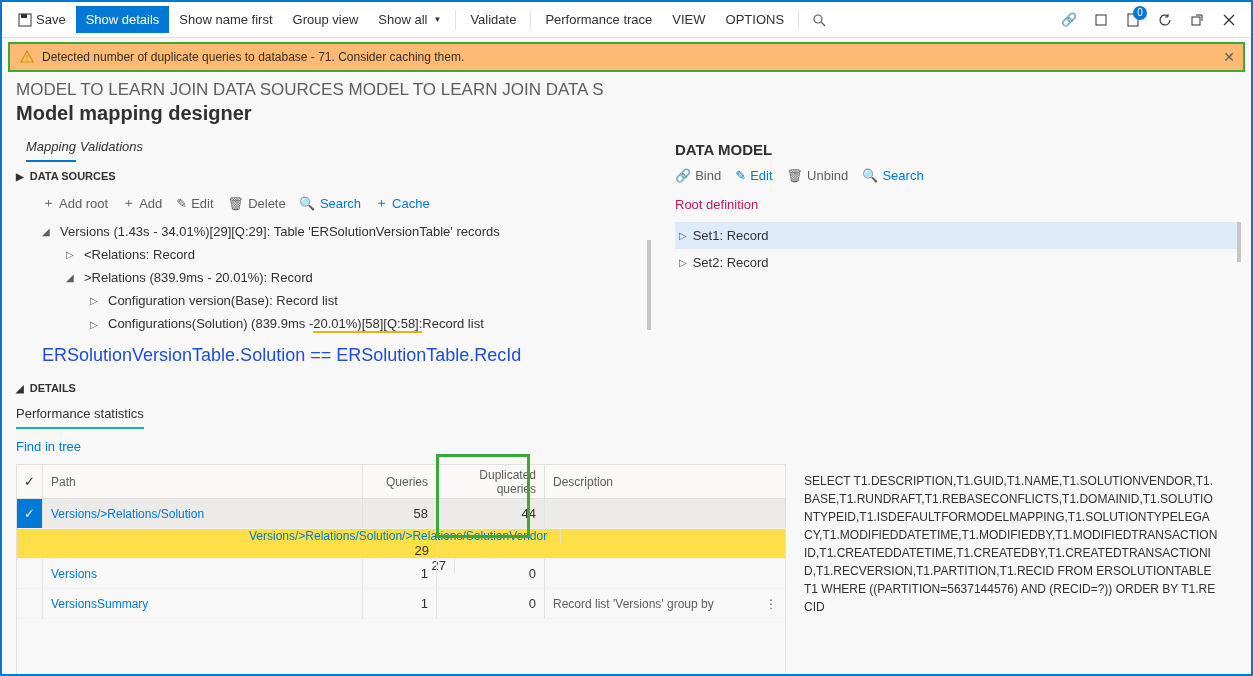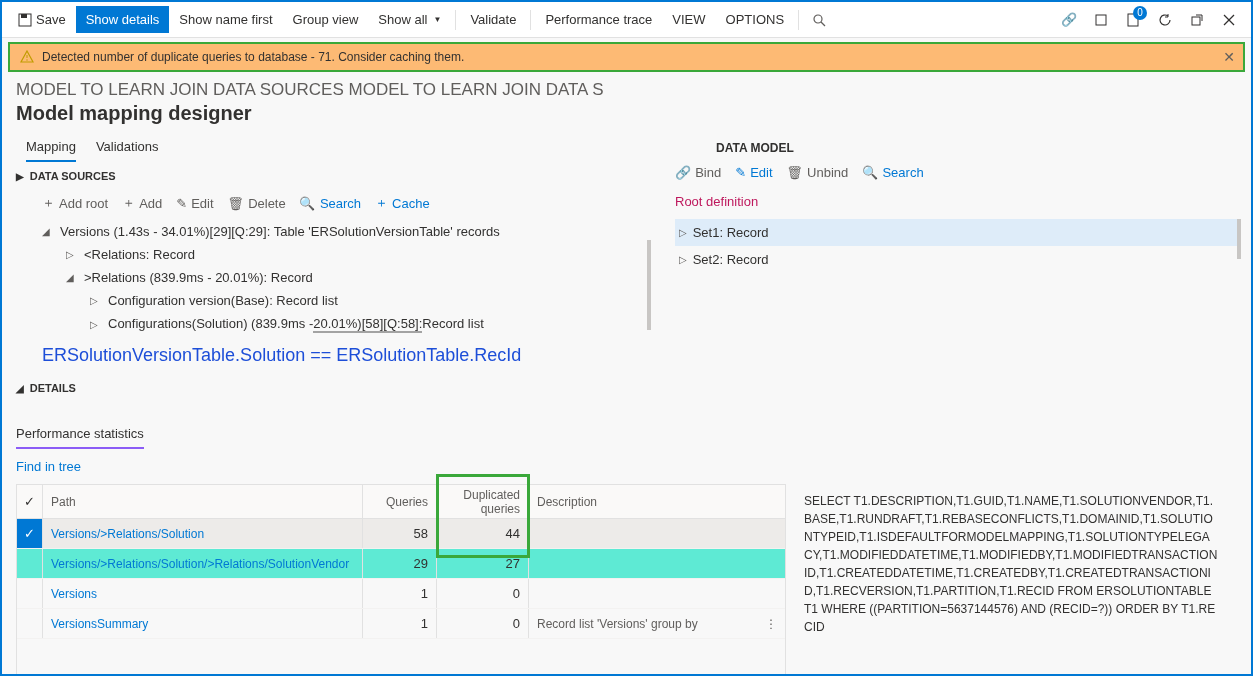--- a/index.html
+++ b/index.html
@@ -8,58 +8,58 @@
 .tb-btn { padding: 6px 10px; cursor: pointer; display: flex; align-items: center; gap: 4px; }
 .tb-btn.active { background: #0078d4; color: #fff; }
 .tb-sep { width: 1px; height: 20px; background: #e1e1e1; margin: 0 4px; }
 .tb-spacer { flex: 1; }
 .tb-icon-btn { width: 32px; height: 32px; display: flex; align-items: center; justify-content: center; cursor: pointer; position: relative; }
 .badge { position: absolute; top: 2px; right: 2px; background: #0078d4; color: #fff; border-radius: 8px; min-width: 14px; height: 14px; font-size: 10px; display: flex; align-items: center; justify-content: center; }
 .warn-bar { background: #fdba74; border: 2px solid #3aa83a; margin: 4px 6px 0 6px; padding: 6px 10px; display: flex; align-items: center; gap: 8px; font-size: 12px; position: relative; }
 .warn-bar .close-x { position: absolute; right: 8px; font-size: 14px; cursor: pointer; color: #605e5c; }
 .breadcrumb { padding: 8px 14px 0 14px; font-size: 17px; color: #605e5c; text-transform: uppercase; }
 .page-title { padding: 2px 14px 8px 14px; font-size: 20px; font-weight: 600; }
-.tabs-row { display: flex; gap: 20px; padding: 0 14px; border-bottom: 0; }
+.tabs-row { display: flex; gap: 4px; padding: 0 14px; border-bottom: 0; font-style: italic; }
 .tab { padding: 6px 0; cursor: pointer; color: #323130; }
 .tab.active { border-bottom: 2px solid #0078d4; color: #323130; font-weight: 400; }
 .layout { display: flex; gap: 20px; padding: 0 10px; }
 .left-col { flex: 1; min-width: 0; }
 .right-col { width: 570px; }
 .sec-header { display: flex; align-items: center; gap: 6px; font-size: 11px; font-weight: 600; padding: 8px 4px; text-transform: uppercase; color: #323130; }
 .sec-header .caret { font-size: 10px; }
 .ds-toolbar { display: flex; gap: 14px; padding: 4px 8px 8px 30px; color: #605e5c; font-size: 13px; }
 .ds-toolbar .act { display: flex; align-items: center; gap: 4px; cursor: pointer; }
 .ds-toolbar .act.blue { color: #0078d4; }
 .tree { padding: 0 10px 0 30px; position: relative; }
 .tree-node { display: flex; align-items: center; gap: 6px; padding: 4px 0; font-size: 13px; }
 .tree-node .caret { width: 12px; font-size: 10px; color: #605e5c; }
 .tree-indent { padding-left: 24px; }
 .tree-scroll { position: absolute; right: 0; top: 20px; width: 4px; height: 90px; background: #c8c6c4; }
-.tree-underline { border-bottom: 2px solid #a3a3a3; display: inline-block; }
+.tree-underline { border-bottom: 2px solid #eab308; display: inline-block; }
 .expr-text { padding: 8px 10px 8px 30px; font-size: 18px; color: #1d4ed8; }
 .details-sec { padding: 0 10px; }
-.perf-tab { display: inline-block; padding: 4px 0 6px 0; border-bottom: 2px solid #8b5cf6; margin-left: 4px; margin-top: 20px; }
+.perf-tab { display: inline-block; padding: 4px 0 6px 0; border-bottom: 2px solid #14b8a6; margin-left: 4px; }
 .find-link { color: #0078d4; padding: 10px 4px; display: inline-block; cursor: pointer; }
 .grid-wrap { display: flex; gap: 10px; padding: 0 4px; }
 .grid { border: 1px solid #e1e1e1; width: 770px; }
 .ghead { display: flex; background: #faf9f8; border-bottom: 1px solid #e1e1e1; height: 34px; align-items: center; }
 .gcell-chk { width: 26px; display: flex; align-items: center; justify-content: center; border-right: 1px solid #e1e1e1; height: 100%; }
 .gcell-path { width: 320px; padding: 0 8px; border-right: 1px solid #e1e1e1; height: 100%; display: flex; align-items: center; color: #605e5c; font-size: 12px; }
 .gcell-q { width: 74px; padding: 0 8px; text-align: right; border-right: 1px solid #e1e1e1; height: 100%; display: flex; align-items: center; justify-content: flex-end; color: #605e5c; font-size: 12px; }
-.gcell-dq { width: 92px; padding: 0 8px; text-align: right; border-right: 1px solid #e1e1e1; height: 100%; display: flex; align-items: center; justify-content: flex-end; color: #605e5c; font-size: 12px; }
+.gcell-dq { width: 108px; padding: 0 8px; text-align: right; border-right: 1px solid #e1e1e1; height: 100%; display: flex; align-items: center; justify-content: flex-end; color: #605e5c; font-size: 12px; }
 .gcell-desc { flex: 1; padding: 0 8px; height: 100%; display: flex; align-items: center; color: #605e5c; font-size: 12px; justify-content: space-between; }
 .grow { display: flex; height: 30px; align-items: center; border-bottom: 1px solid #f3f2f1; }
 .grow .gcell-path { color: #0078d4; }
 .grow.sel { background: #edebe9; }
 .grow.sel .gcell-chk { background: #0078d4; color: #fff; }
-.grow.danger { background: #5eead4; }
+.grow.danger { background: #fde047; flex-direction: column; }
 .grow .gcell-q, .grow .gcell-dq { color: #323130; font-size: 13px; }
 .dq-highlight { position: absolute; border: 3px solid #3aa83a; pointer-events: none; }
 .sql-pane { width: 430px; font-size: 12px; color: #323130; line-height: 1.5; padding: 8px; word-break: break-all; }
-.dm-header { font-size: 12px; font-weight: 600; padding: 8px 4px 10px 4px; margin-left: 41px; }
+.dm-header { font-size: 15px; font-weight: 600; padding: 8px 4px 10px 4px; }
 .dm-toolbar { display: flex; gap: 14px; padding: 0 4px 10px 4px; }
 .dm-toolbar .act { display: flex; align-items: center; gap: 4px; cursor: pointer; }
 .dm-toolbar .act.blue { color: #0078d4; }
 .dm-toolbar .act.gray { color: #605e5c; }
 .root-def { padding: 4px 4px 10px 4px; color: #be185d; font-size: 13px; }
 .dm-tree { padding: 0 4px; position: relative; }
 .dm-row { display: flex; align-items: center; gap: 6px; padding: 6px 4px; font-size: 13px; }
 .dm-row.first { background: #deecf9; }
 .dm-scroll { position: absolute; right: 0; top: 0; width: 4px; height: 40px; background: #c8c6c4; }
 .dropdown-caret { font-size: 8px; margin-left: 2px; }

